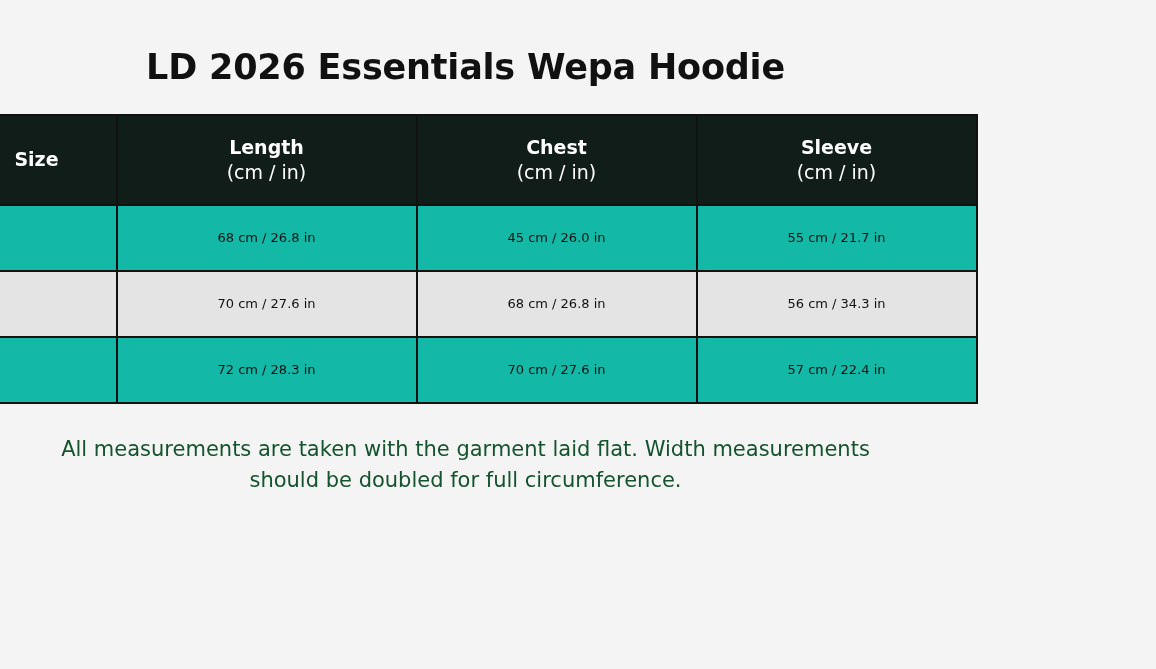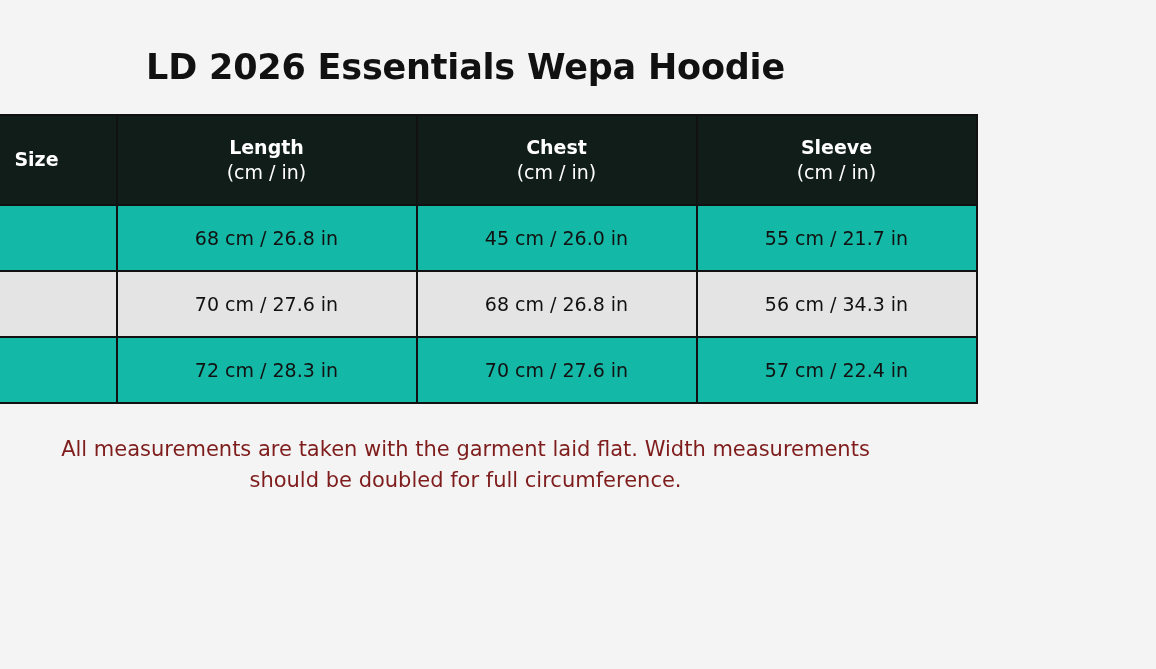--- a/index.html
+++ b/index.html
@@ -63,40 +63,40 @@
     font-size: 19px;
     font-weight: normal;
   }
   col.c-size { width: 160px; }
   col.c-len  { width: 300px; }
   col.c-chest{ width: 280px; }
   col.c-slv  { width: 280px; }
 
   table.size-table tbody td {
     height: 64px;
-    font-size: 19px;
+    font-size: 13px;
     vertical-align: middle;
     text-align: center;
     color: #111111;
   }
   table.size-table tbody td.size-cell {
     text-align: left;
     padding-left: 22px;
     font-size: 19px;
   }
   table.size-table tbody tr.alt td {
     background: #e4e4e4;
   }
   .footnote {
     margin-top: 30px;
     width: 840px;
     text-align: center;
     font-size: 21px;
     line-height: 1.5;
-    color: #7f1d1d;
+    color: #14532d;
   }
 </style>
 </head>
 <body>
 
 <div class="page">
 
   <div class="title">LD 2026 Essentials Wepa Hoodie</div>
 
   <div class="table-wrap">

